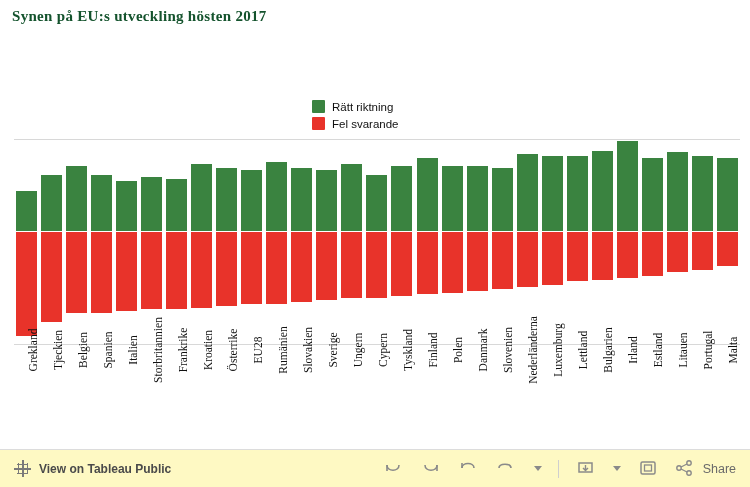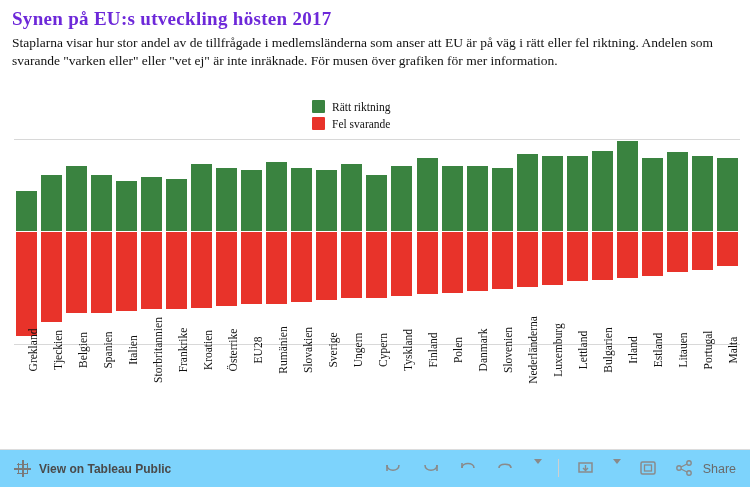--- a/index.html
+++ b/index.html
@@ -17,23 +17,23 @@
     position: relative;
     width: 750px;
     height: 487px;
     box-sizing: border-box;
   }
   .header {
     padding: 6px 12px 0 12px;
   }
   .title {
     font-family: "Liberation Serif", serif;
-    font-size: 19px;
+    font-size: 15px;
     font-weight: bold;
-    color: #6d28d9;
+    color: #14532d;
     letter-spacing: 0.3px;
     margin: 2px 0 4px 0;
   }
   .subtitle {
     font-family: "Liberation Serif", serif;
     font-size: 13.5px;
     line-height: 1.32;
     color: #111111;
     margin: 0 0 3px 0;
     max-width: 714px;
@@ -56,21 +56,21 @@
     display: flex;
     align-items: center;
     gap: 7px;
   }
   .legend-swatch {
     width: 13px;
     height: 13px;
     border-radius: 1px;
   }
   .legend-label {
-    font-family: Liberation Serif, serif;
+    font-family: Liberation Sans, sans-serif;
     font-size: 11.5px;
     color: #111111;
     text-align: center;
   }
   .chart-area {
     position: absolute;
     left: 0;
     top: 139px;
     width: 750px;
     height: 206px;
@@ -152,21 +152,21 @@
     font-size: 11.5px;
     color: #111111;
     text-align: right;
   }
   .footer {
     position: absolute;
     left: 0;
     bottom: 0;
     width: 750px;
     height: 38px;
-    background: #7dd3fc;
+    background: #fef9c3;
     border-top: 1px solid #dcdcdc;
     display: flex;
     align-items: center;
     box-sizing: border-box;
     padding: 0 14px;
   }
   .footer-left {
     display: flex;
     align-items: center;
     gap: 8px;
@@ -188,21 +188,21 @@
   .tb-h3 { top: 12.5px; left: 3px; width: 11px; height: 1.2px; }
   .footer-link {
     font-family: "Liberation Sans", sans-serif;
     font-size: 12px;
     font-weight: bold;
     color: #4a4a4a;
   }
   .footer-right {
     margin-left: auto;
     display: flex;
-    align-items: flex-start;
+    align-items: center;
     gap: 16px;
   }
   .icon-btn {
     width: 22px;
     height: 20px;
     position: relative;
     color: #8a8a8a;
   }
   .icon-btn svg { display: block; }
   .divider {
@@ -227,21 +227,20 @@
     border-top: 5px solid #8a8a8a;
   }
 </style>
 </head>
 <body>
 
 <div class="page">
 
   <div class="header">
     <div class="title">Synen på EU:s utveckling hösten 2017</div>
-    <div class="subtitle">Staplarna visar hur stor andel av de tillfrågade i medlemsländerna som anser att EU är på väg i rätt eller fel riktning. Andelen som svarande "varken eller" eller "vet ej" är inte inräknade. För musen över grafiken för mer information.</div>
   </div>
 
   <div class="legend">
     <div class="legend-row">
       <span class="legend-swatch" style="background:#3a8340"></span>
       <span class="legend-label">Rätt riktning</span>
     </div>
     <div class="legend-row">
       <span class="legend-swatch" style="background:#e8332a"></span>
       <span class="legend-label">Fel svarande</span>

